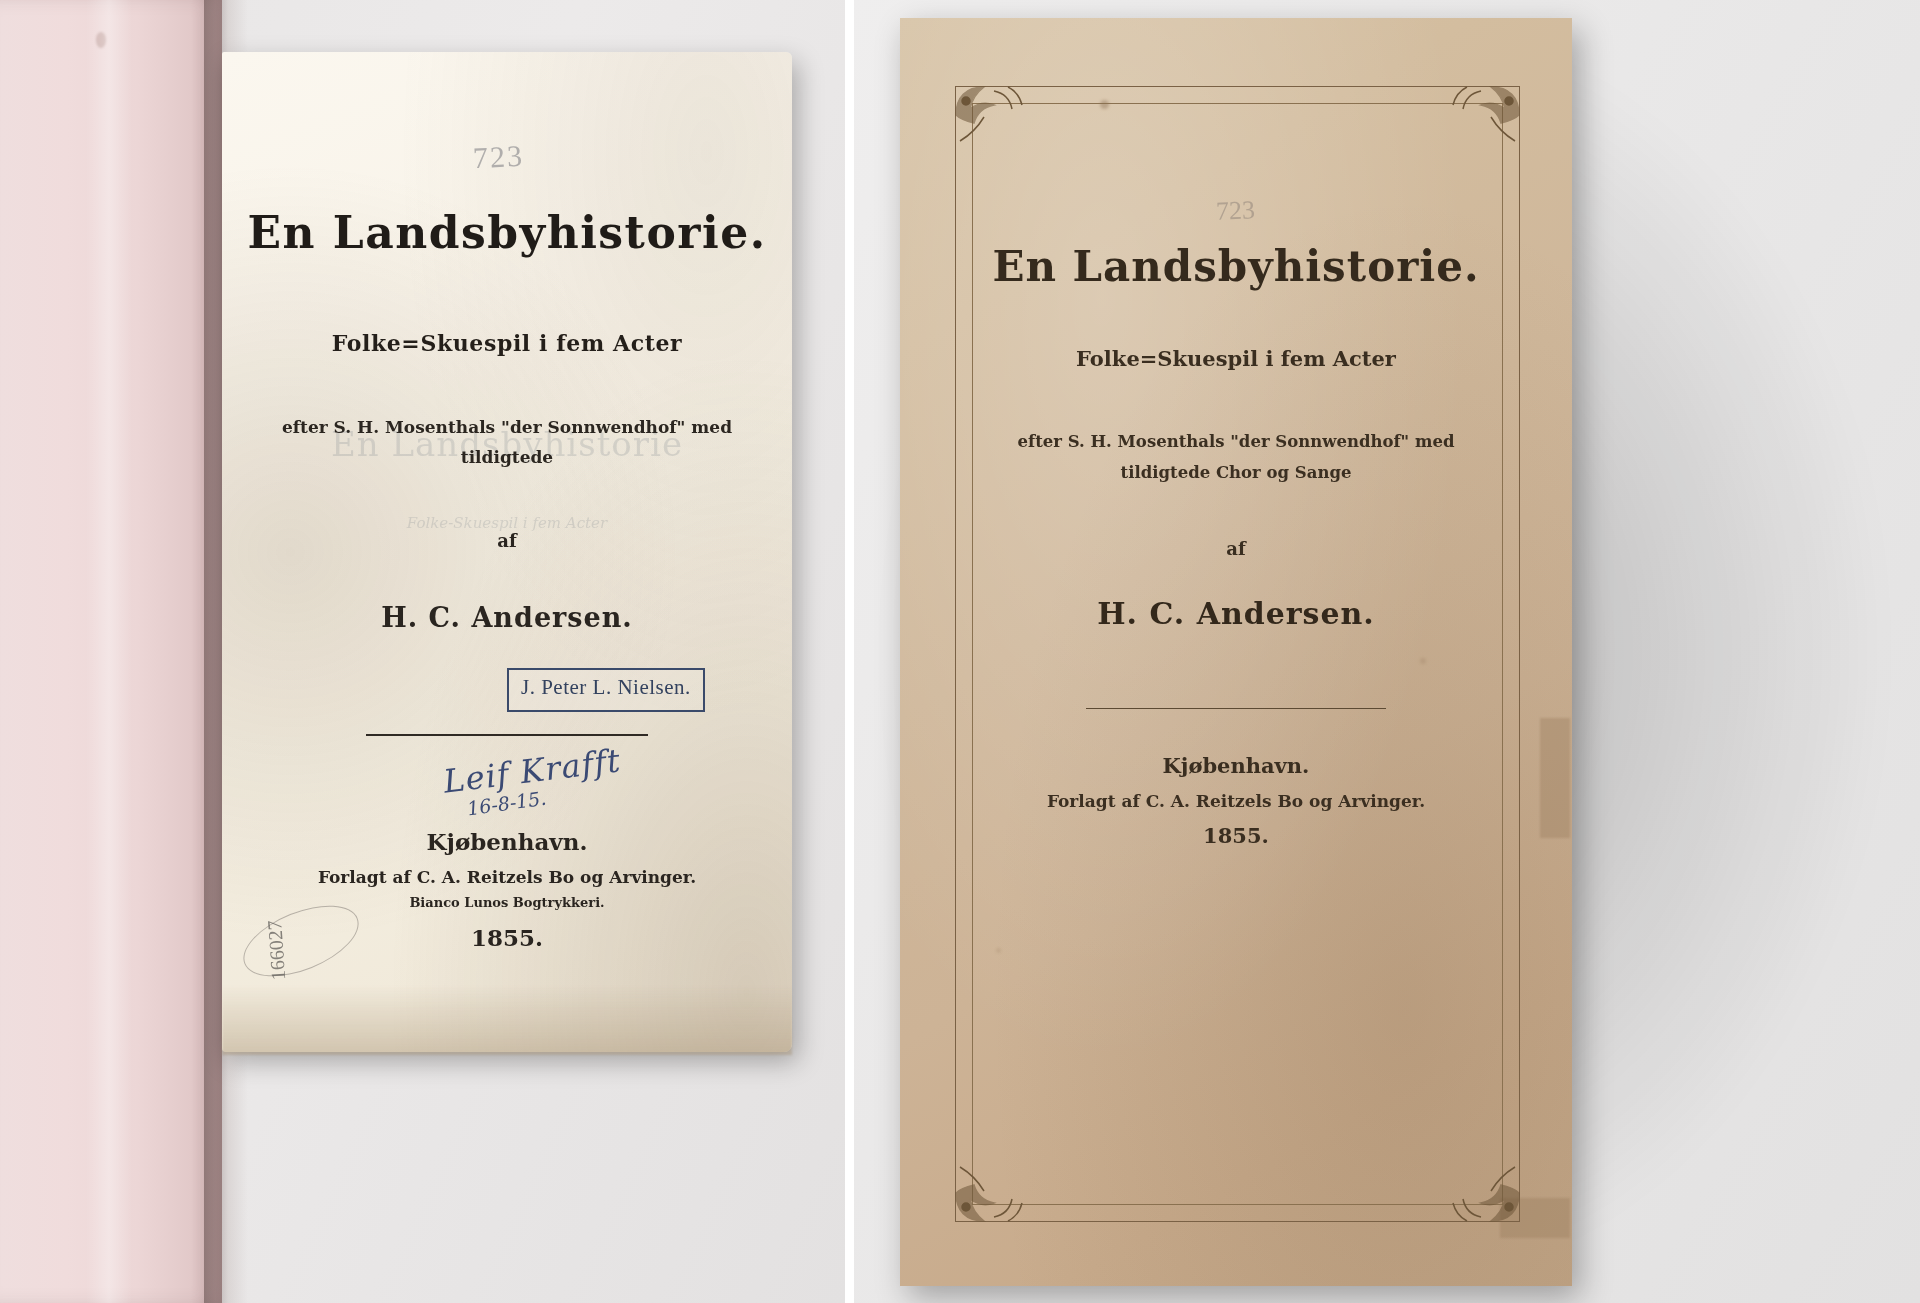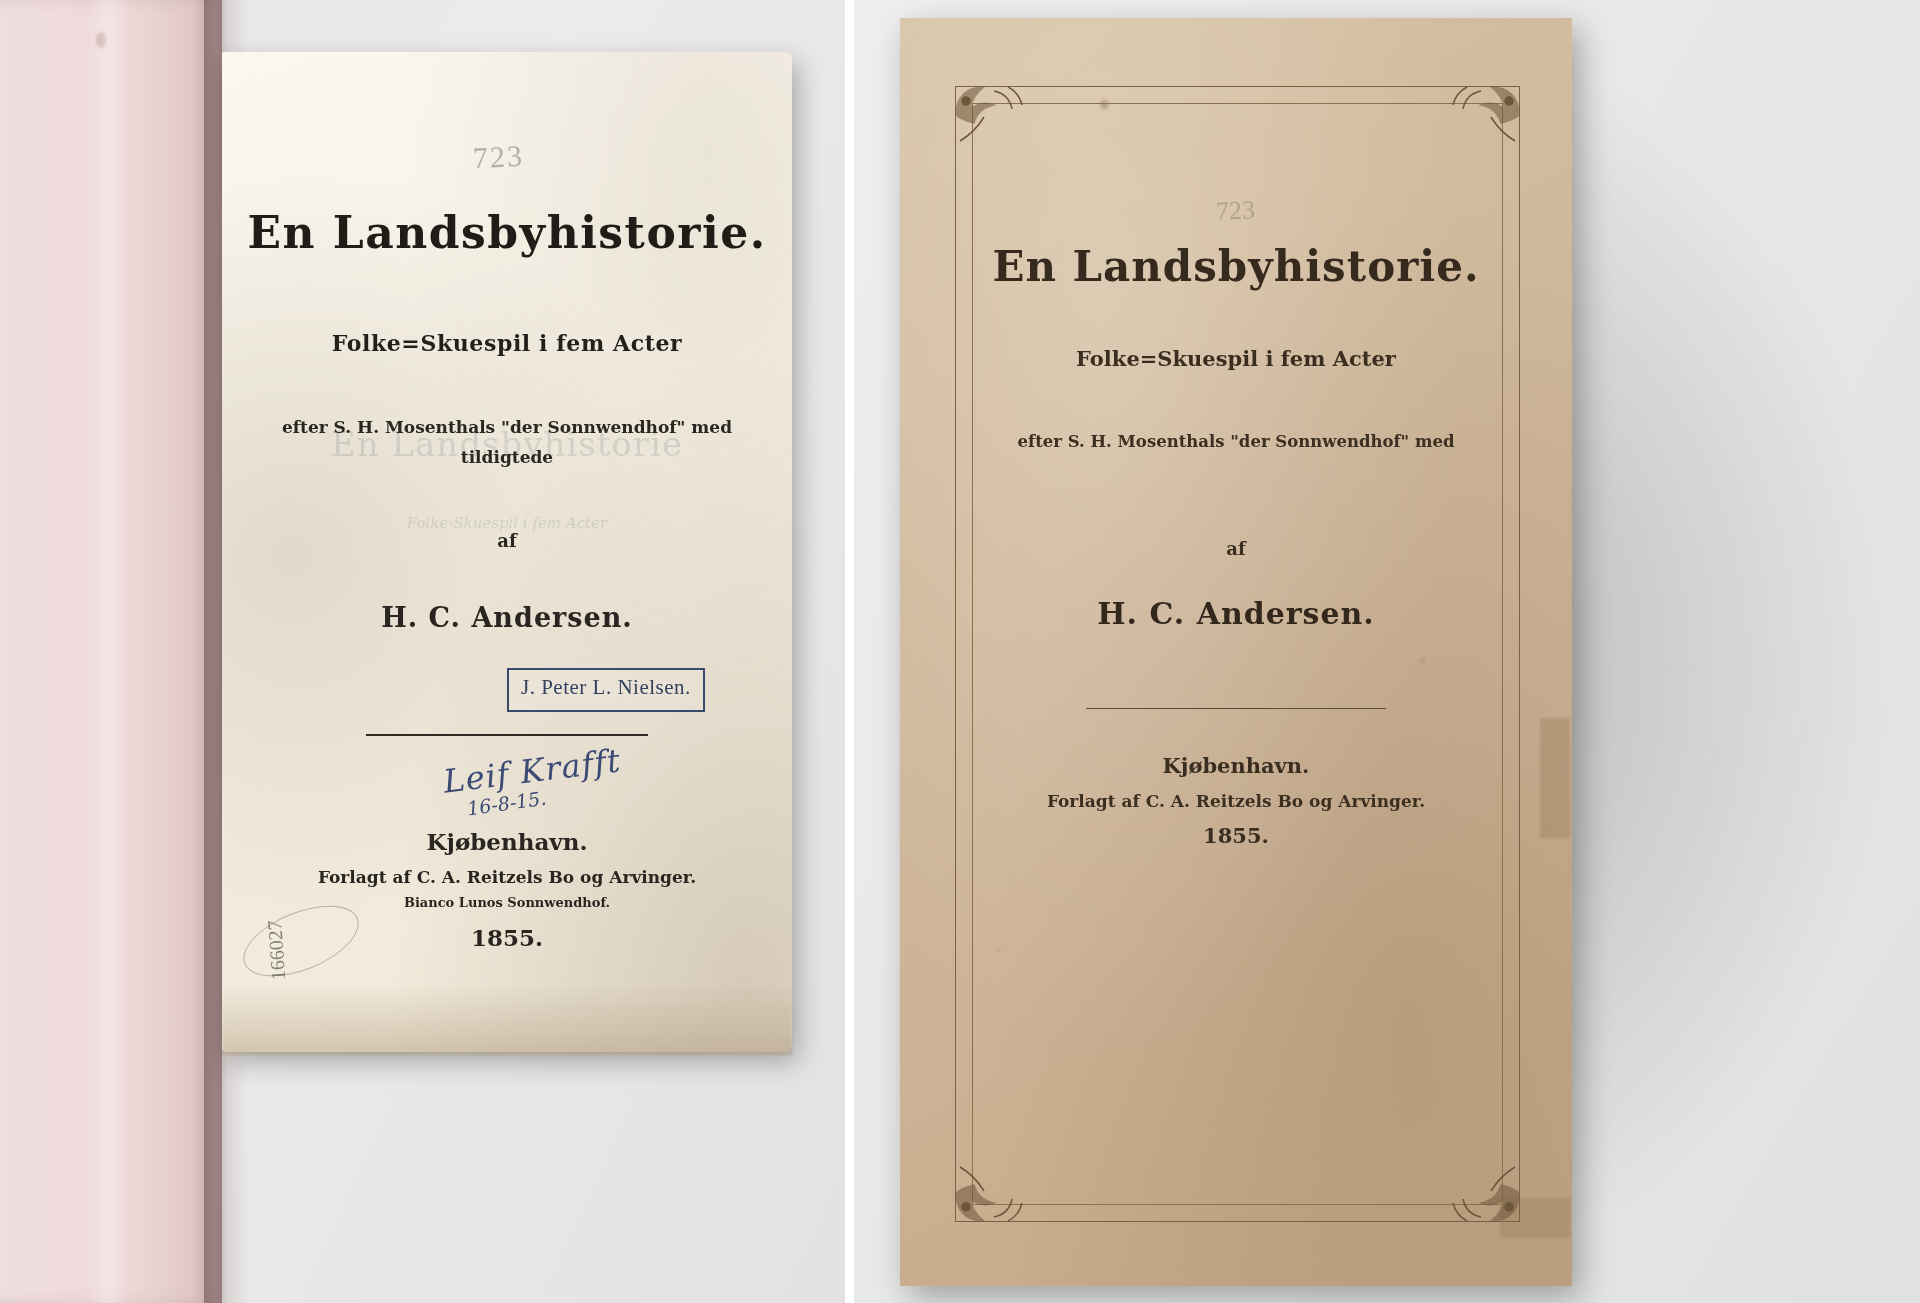--- a/index.html
+++ b/index.html
@@ -153,21 +153,21 @@
 
         <div class="owner-stamp">J. Peter L. Nielsen.</div>
 
         <div class="rule"></div>
 
         <div class="ink-sig">Leif Krafft</div>
         <div class="ink-date">16-8-15.</div>
 
         <div class="l-city">Kjøbenhavn.</div>
         <div class="l-pub">Forlagt af C. A. Reitzels Bo og Arvinger.</div>
-        <div class="l-printer">Bianco Lunos Sonnwendhof.</div>
+        <div class="l-printer">Bianco Lunos Bogtrykkeri.</div>
         <div class="l-year">1855.</div>
 
         <div class="pencil-acc">
           <span>166027</span>
         </div>
       </div>
     </div>
     <div class="page-edge"></div>
   </div>
 
@@ -226,20 +226,21 @@
         </svg>
       </div>
 
       <div class="r-pencil">723</div>
 
       <div class="r-title">En Landsbyhistorie.</div>
       <div class="r-sub">Folke=Skuespil i fem Acter</div>
 
       <div class="r-after">
         <div>efter S. H. Mosenthals "der Sonnwendhof" med</div>
+        <div>tildigtede Chor og Sange</div>
       </div>
 
       <div class="r-af">af</div>
       <div class="r-author">H. C. Andersen.</div>
 
       <div class="r-rule"></div>
 
       <div class="r-city">Kjøbenhavn.</div>
       <div class="r-pub">Forlagt af C. A. Reitzels Bo og Arvinger.</div>
       <div class="r-year">1855.</div>

